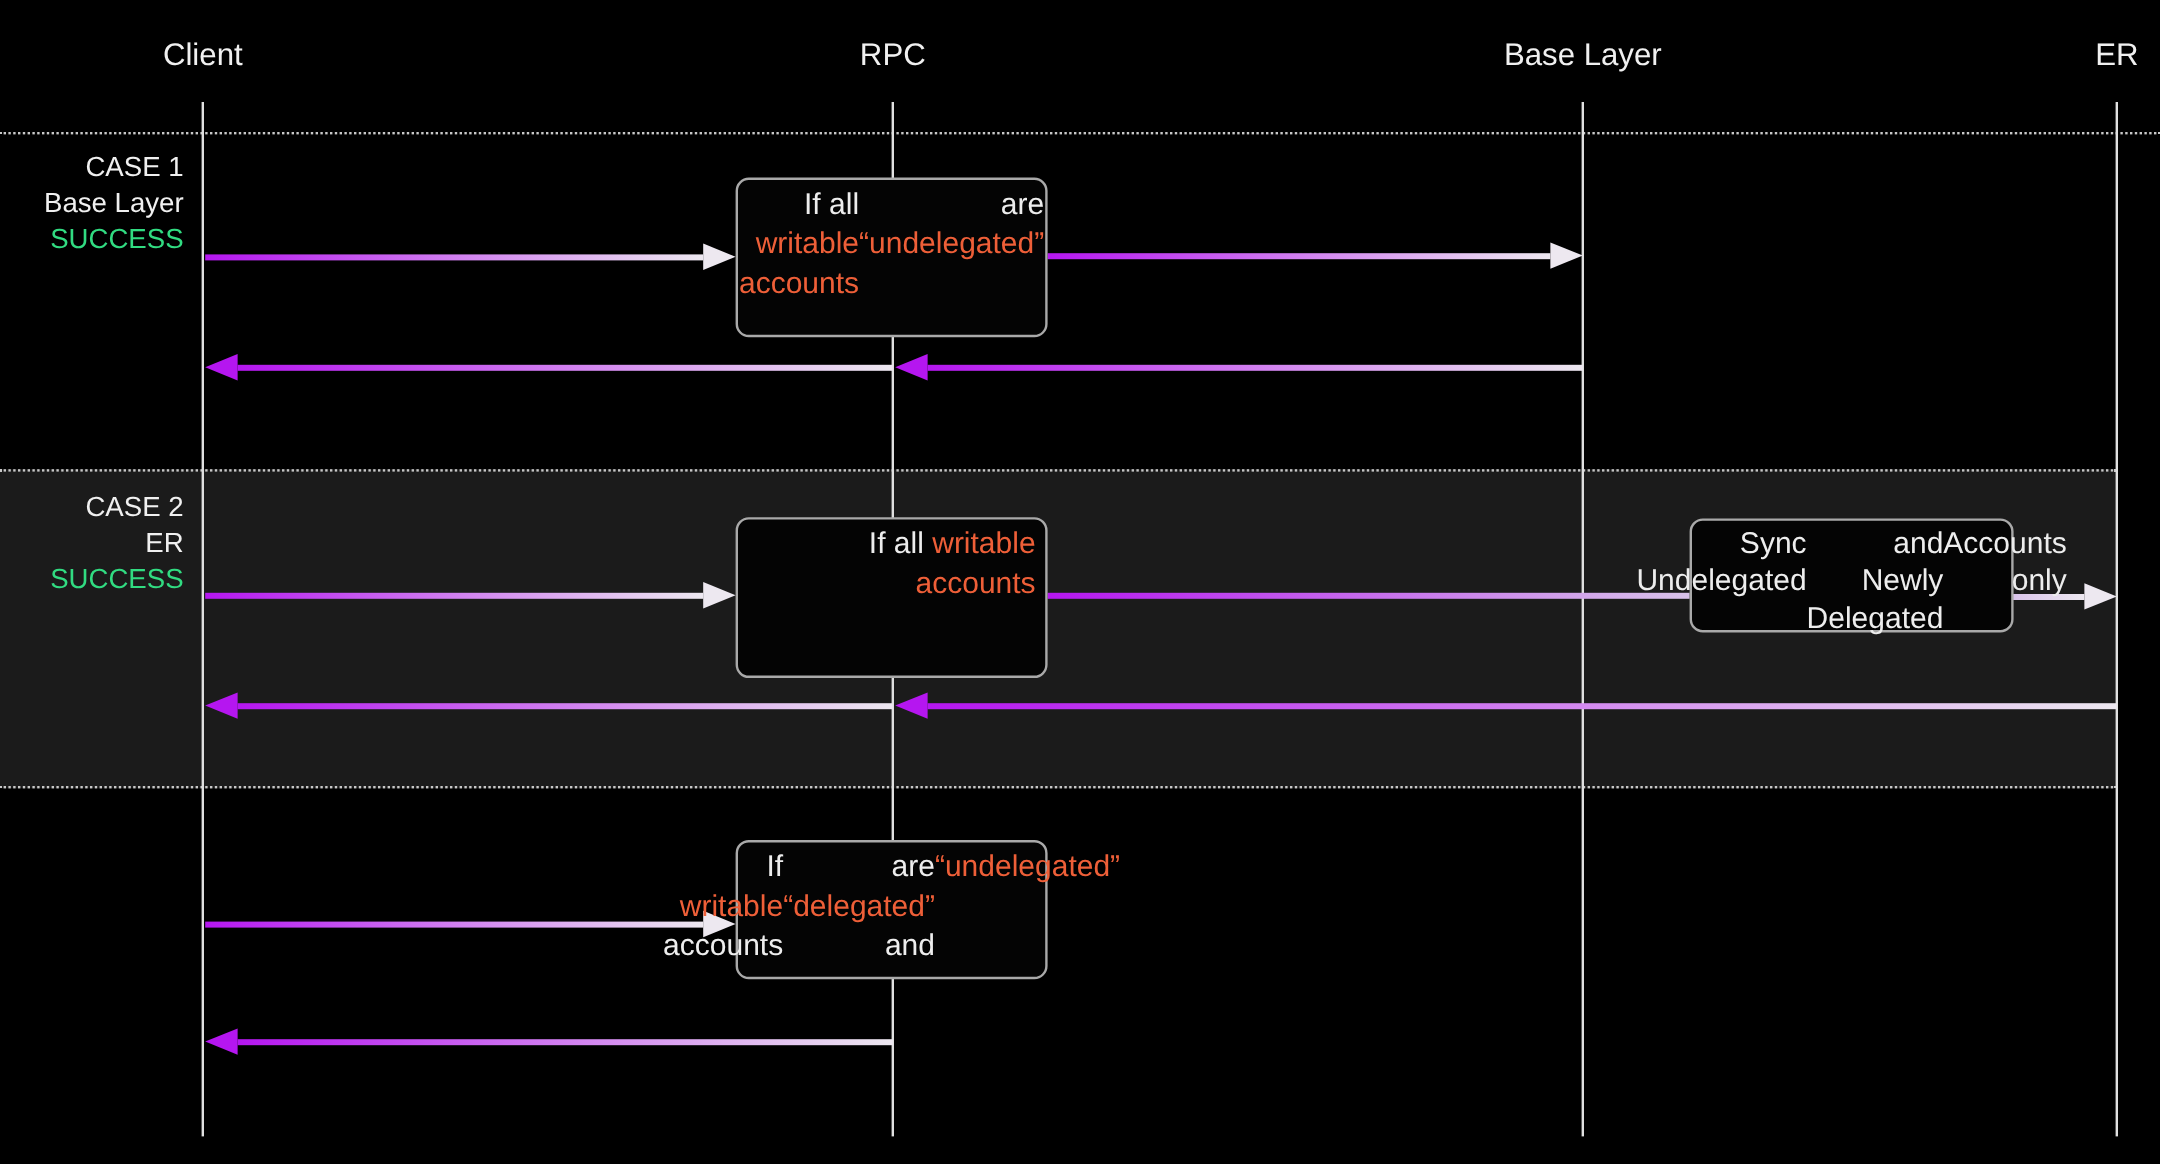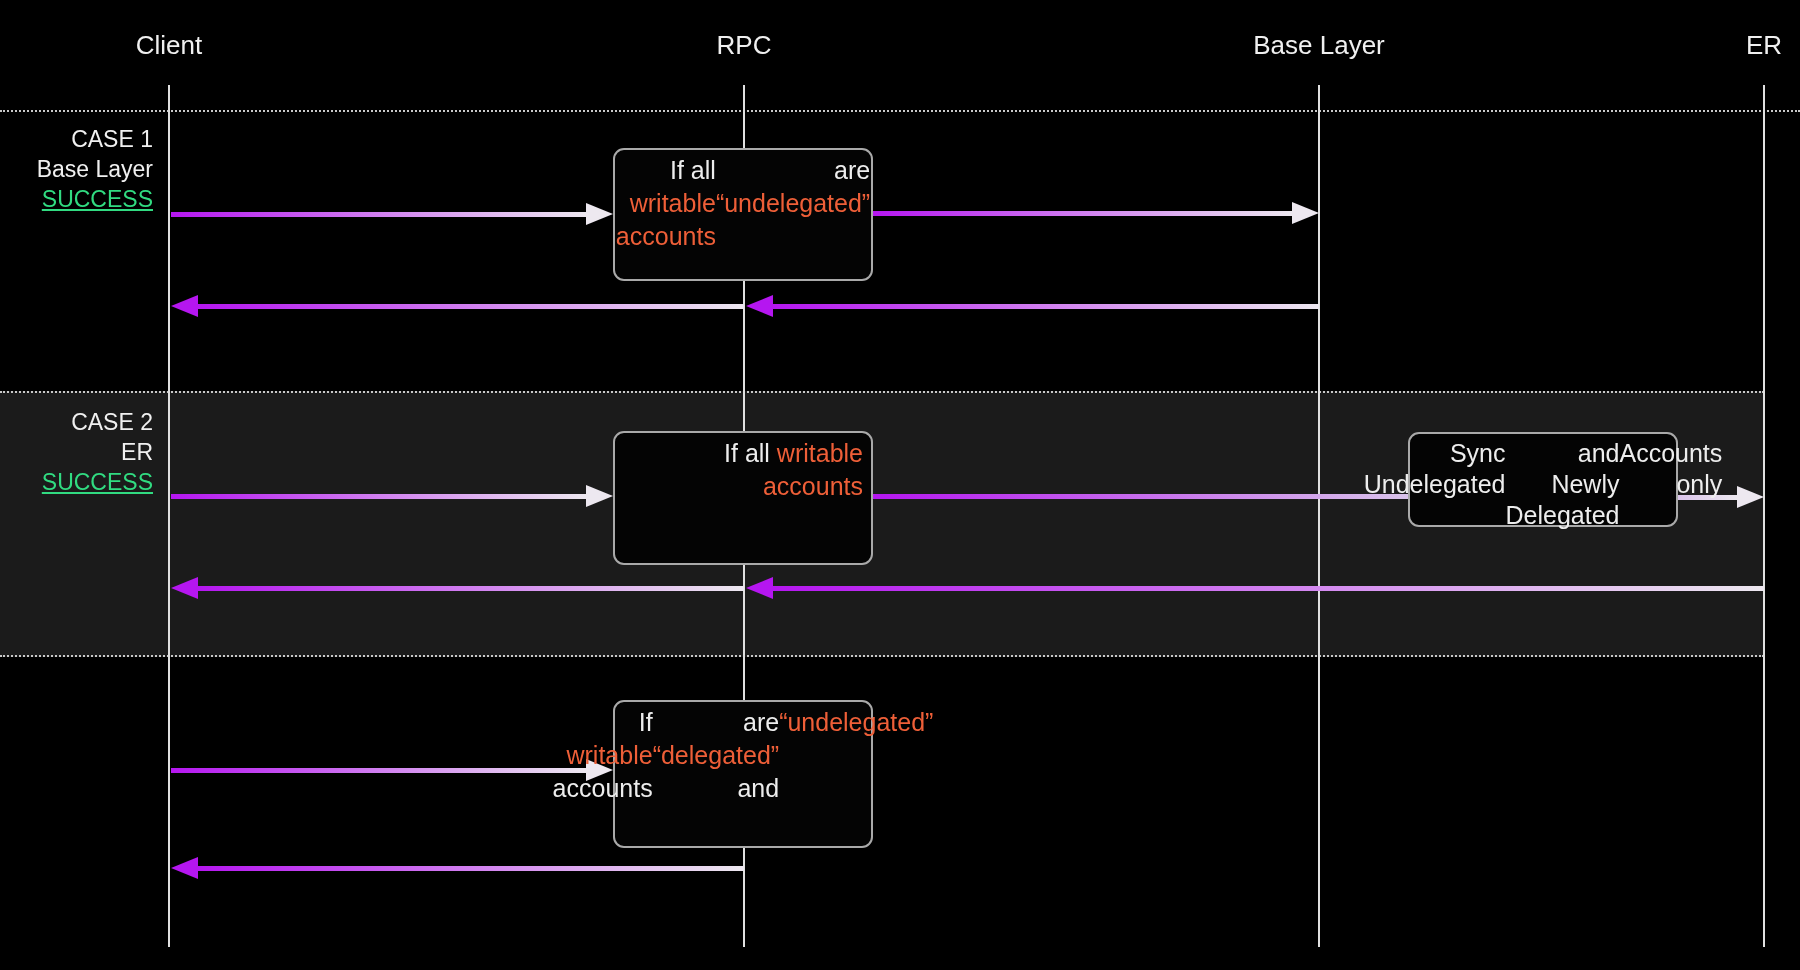--- a/index.html
+++ b/index.html
@@ -16,21 +16,21 @@
         border-top:2px dotted var(--dash);border-bottom:2px dotted var(--dash);box-sizing:border-box;z-index:0;}
   .sep{position:absolute;left:0;top:110px;width:1800px;height:0;border-top:2px dotted var(--dash);z-index:0;}
 
   .lifeline{position:absolute;top:85px;width:2px;height:862px;background:var(--lifeline);z-index:1;}
 
   .lane-label{position:absolute;top:30px;transform:translateX(-50%);color:var(--text);
               font-size:26px;white-space:nowrap;z-index:4;}
 
   .case-label{position:absolute;left:0;width:153px;text-align:right;color:var(--text);
               font-size:23px;line-height:30px;z-index:4;white-space:nowrap;}
-  .status-success{color:var(--success-green);text-decoration:underline;}
+  .status-success{color:var(--success-green);}
   .status-fail{color:var(--fail-red);}
 
   .arrow{position:absolute;display:flex;align-items:center;height:22px;z-index:2;}
   .shaft{flex:1;height:5px;}
   .g-pw{background:linear-gradient(to right,var(--arrow-purple),var(--arrow-white));}
   .g-pl{background:linear-gradient(to right,var(--arrow-purple),var(--arrow-lavender));}
   .g-lw{background:linear-gradient(to right,var(--arrow-lavender),var(--arrow-white));}
   .head-r{width:0;height:0;border-top:11px solid transparent;border-bottom:11px solid transparent;
           border-left:27px solid var(--arrow-white);}
   .head-l{width:0;height:0;border-top:11px solid transparent;border-bottom:11px solid transparent;
@@ -127,19 +127,19 @@
   <div class="cbox" style="left:613px;top:431px;width:260px;height:134px">
     <div><span>If all </span><span class="orange">writable accounts</span></div>
   </div>
 
   <div class="cbox sync" style="left:1408px;top:432px;width:270px;height:95px">
     <div>Sync Undelegated</div>
     <div>and Newly Delegated</div>
     <div>Accounts only</div>
   </div>
 
-  <div class="cbox" style="left:613px;top:700px;width:260px;height:148px">
+  <div class="cbox" style="left:613px;top:700px;width:260px;height:116px">
     <div><span>If </span><span class="orange">writable</span><span> accounts</span></div>
     <div><span>are </span><span class="orange">“delegated”</span><span> and</span></div>
     <div><span class="orange">“undelegated”</span></div>
   </div>
 
 </div>
 
 </body></html>

